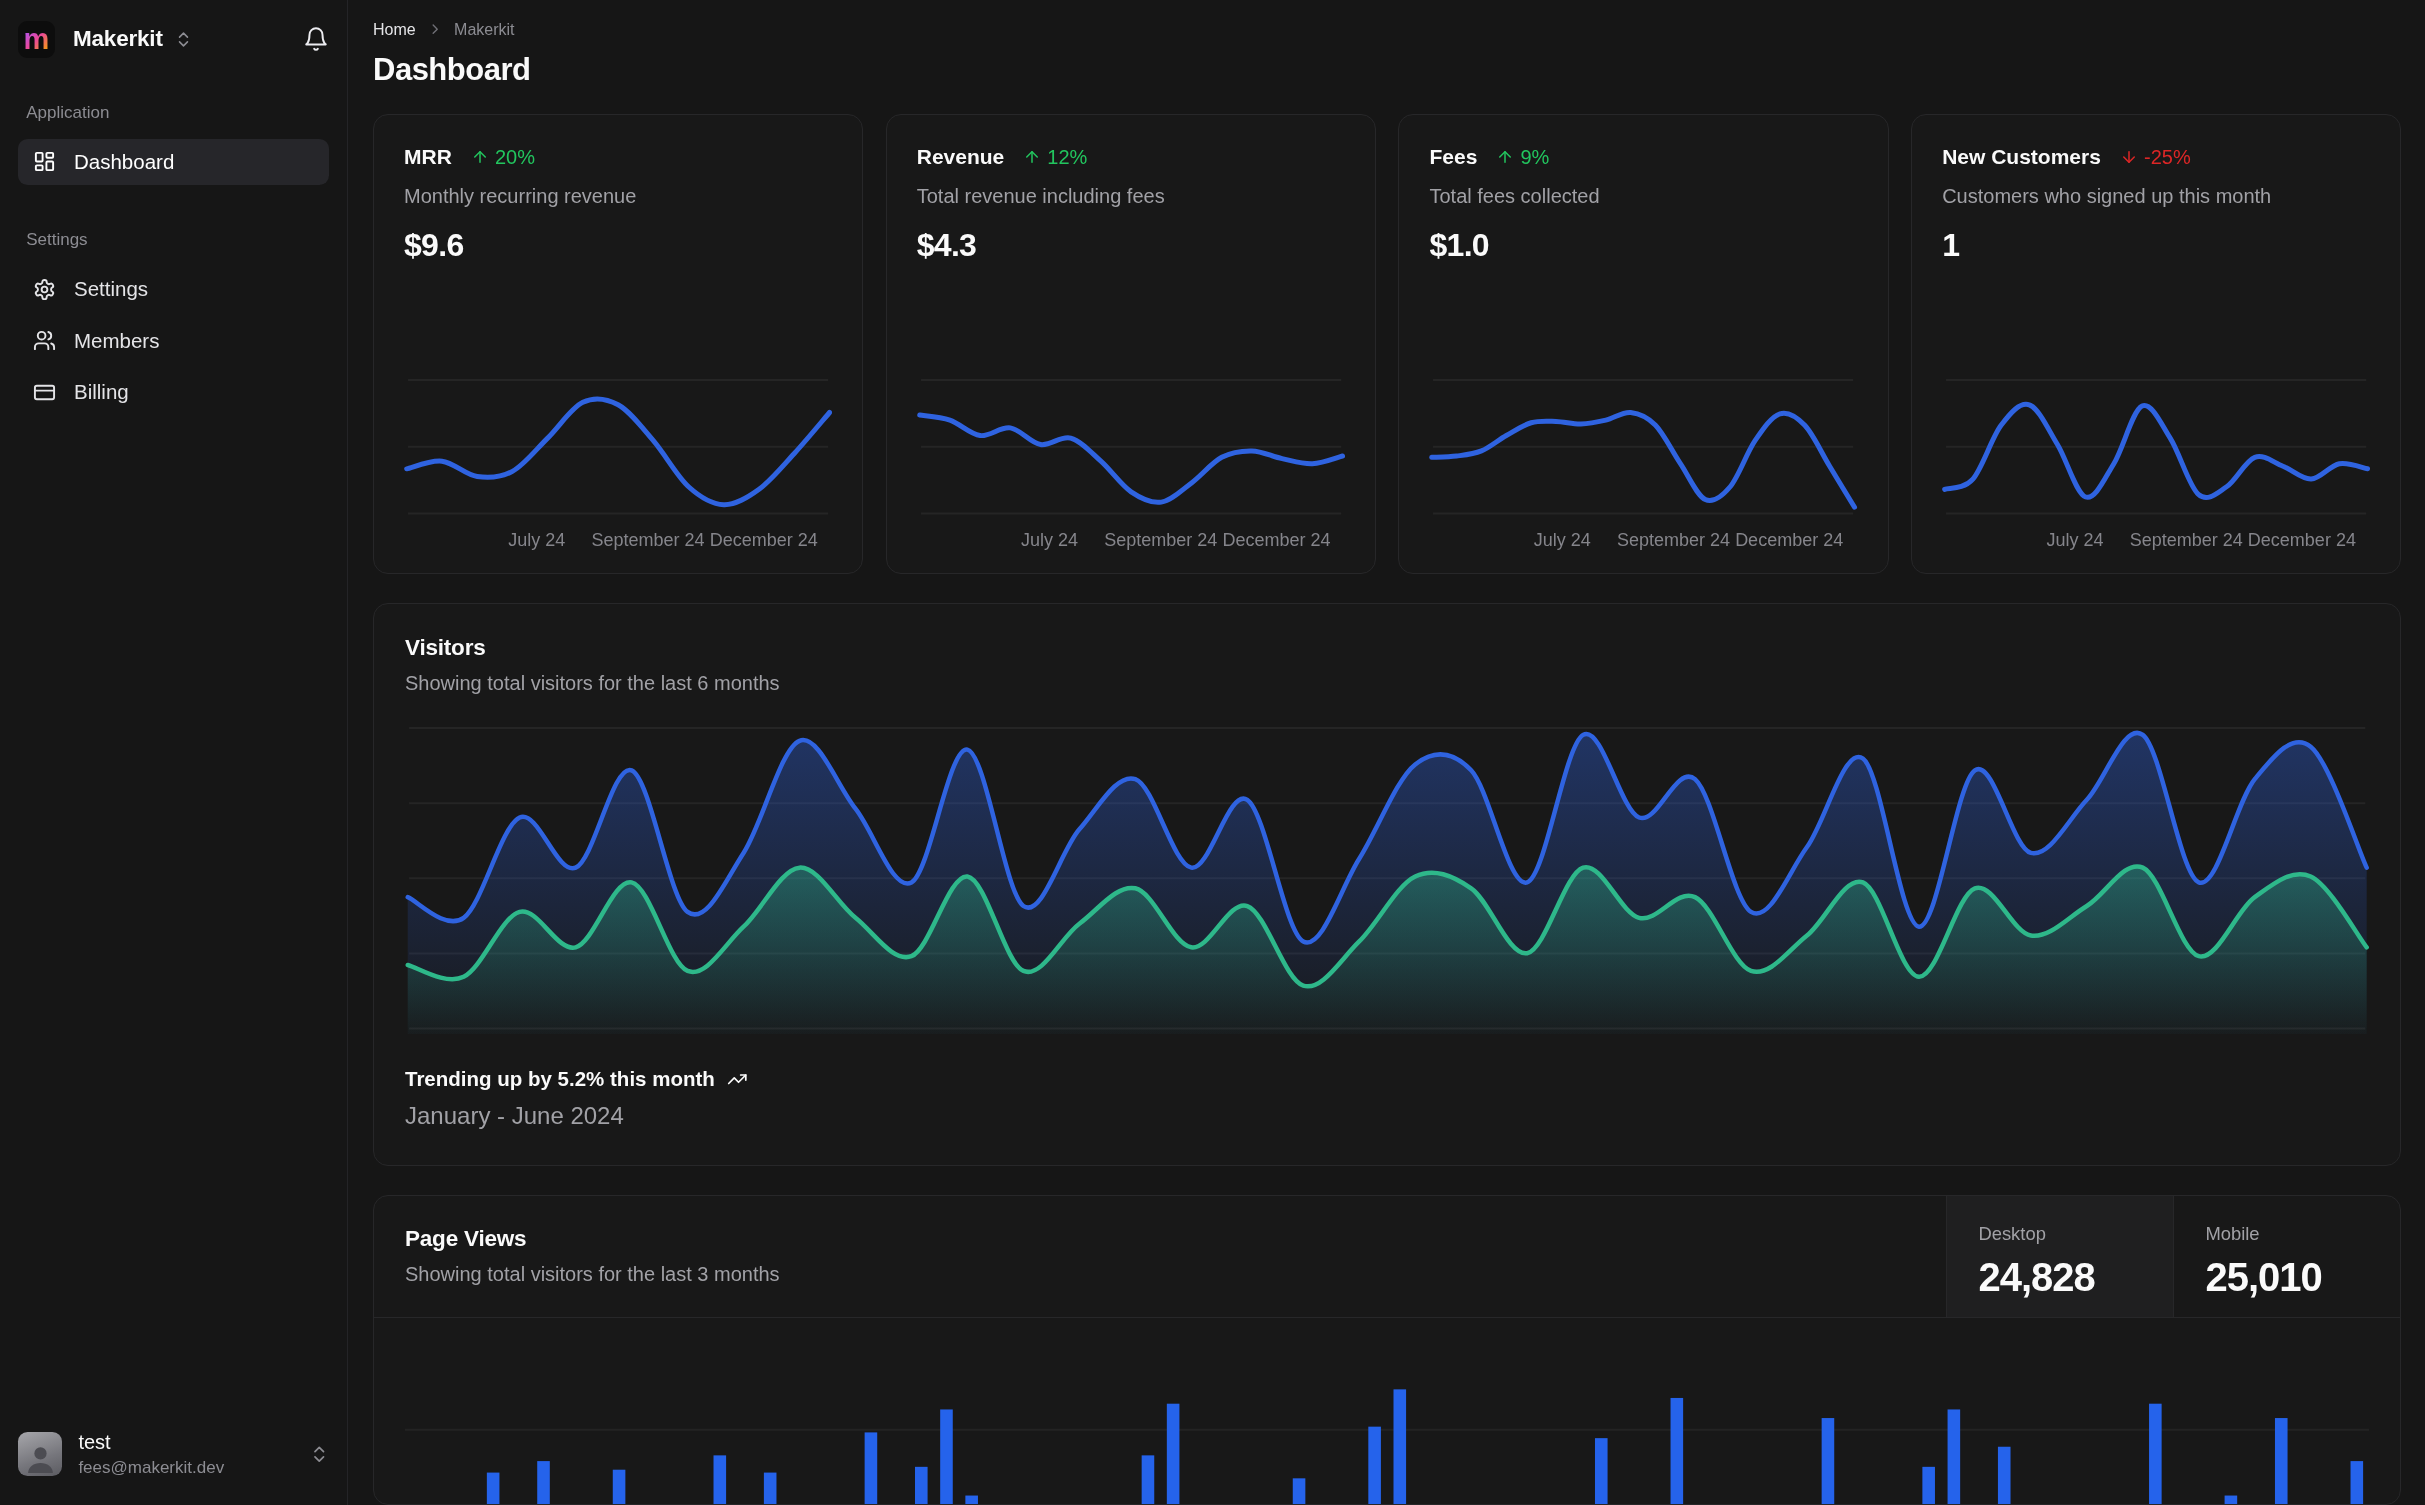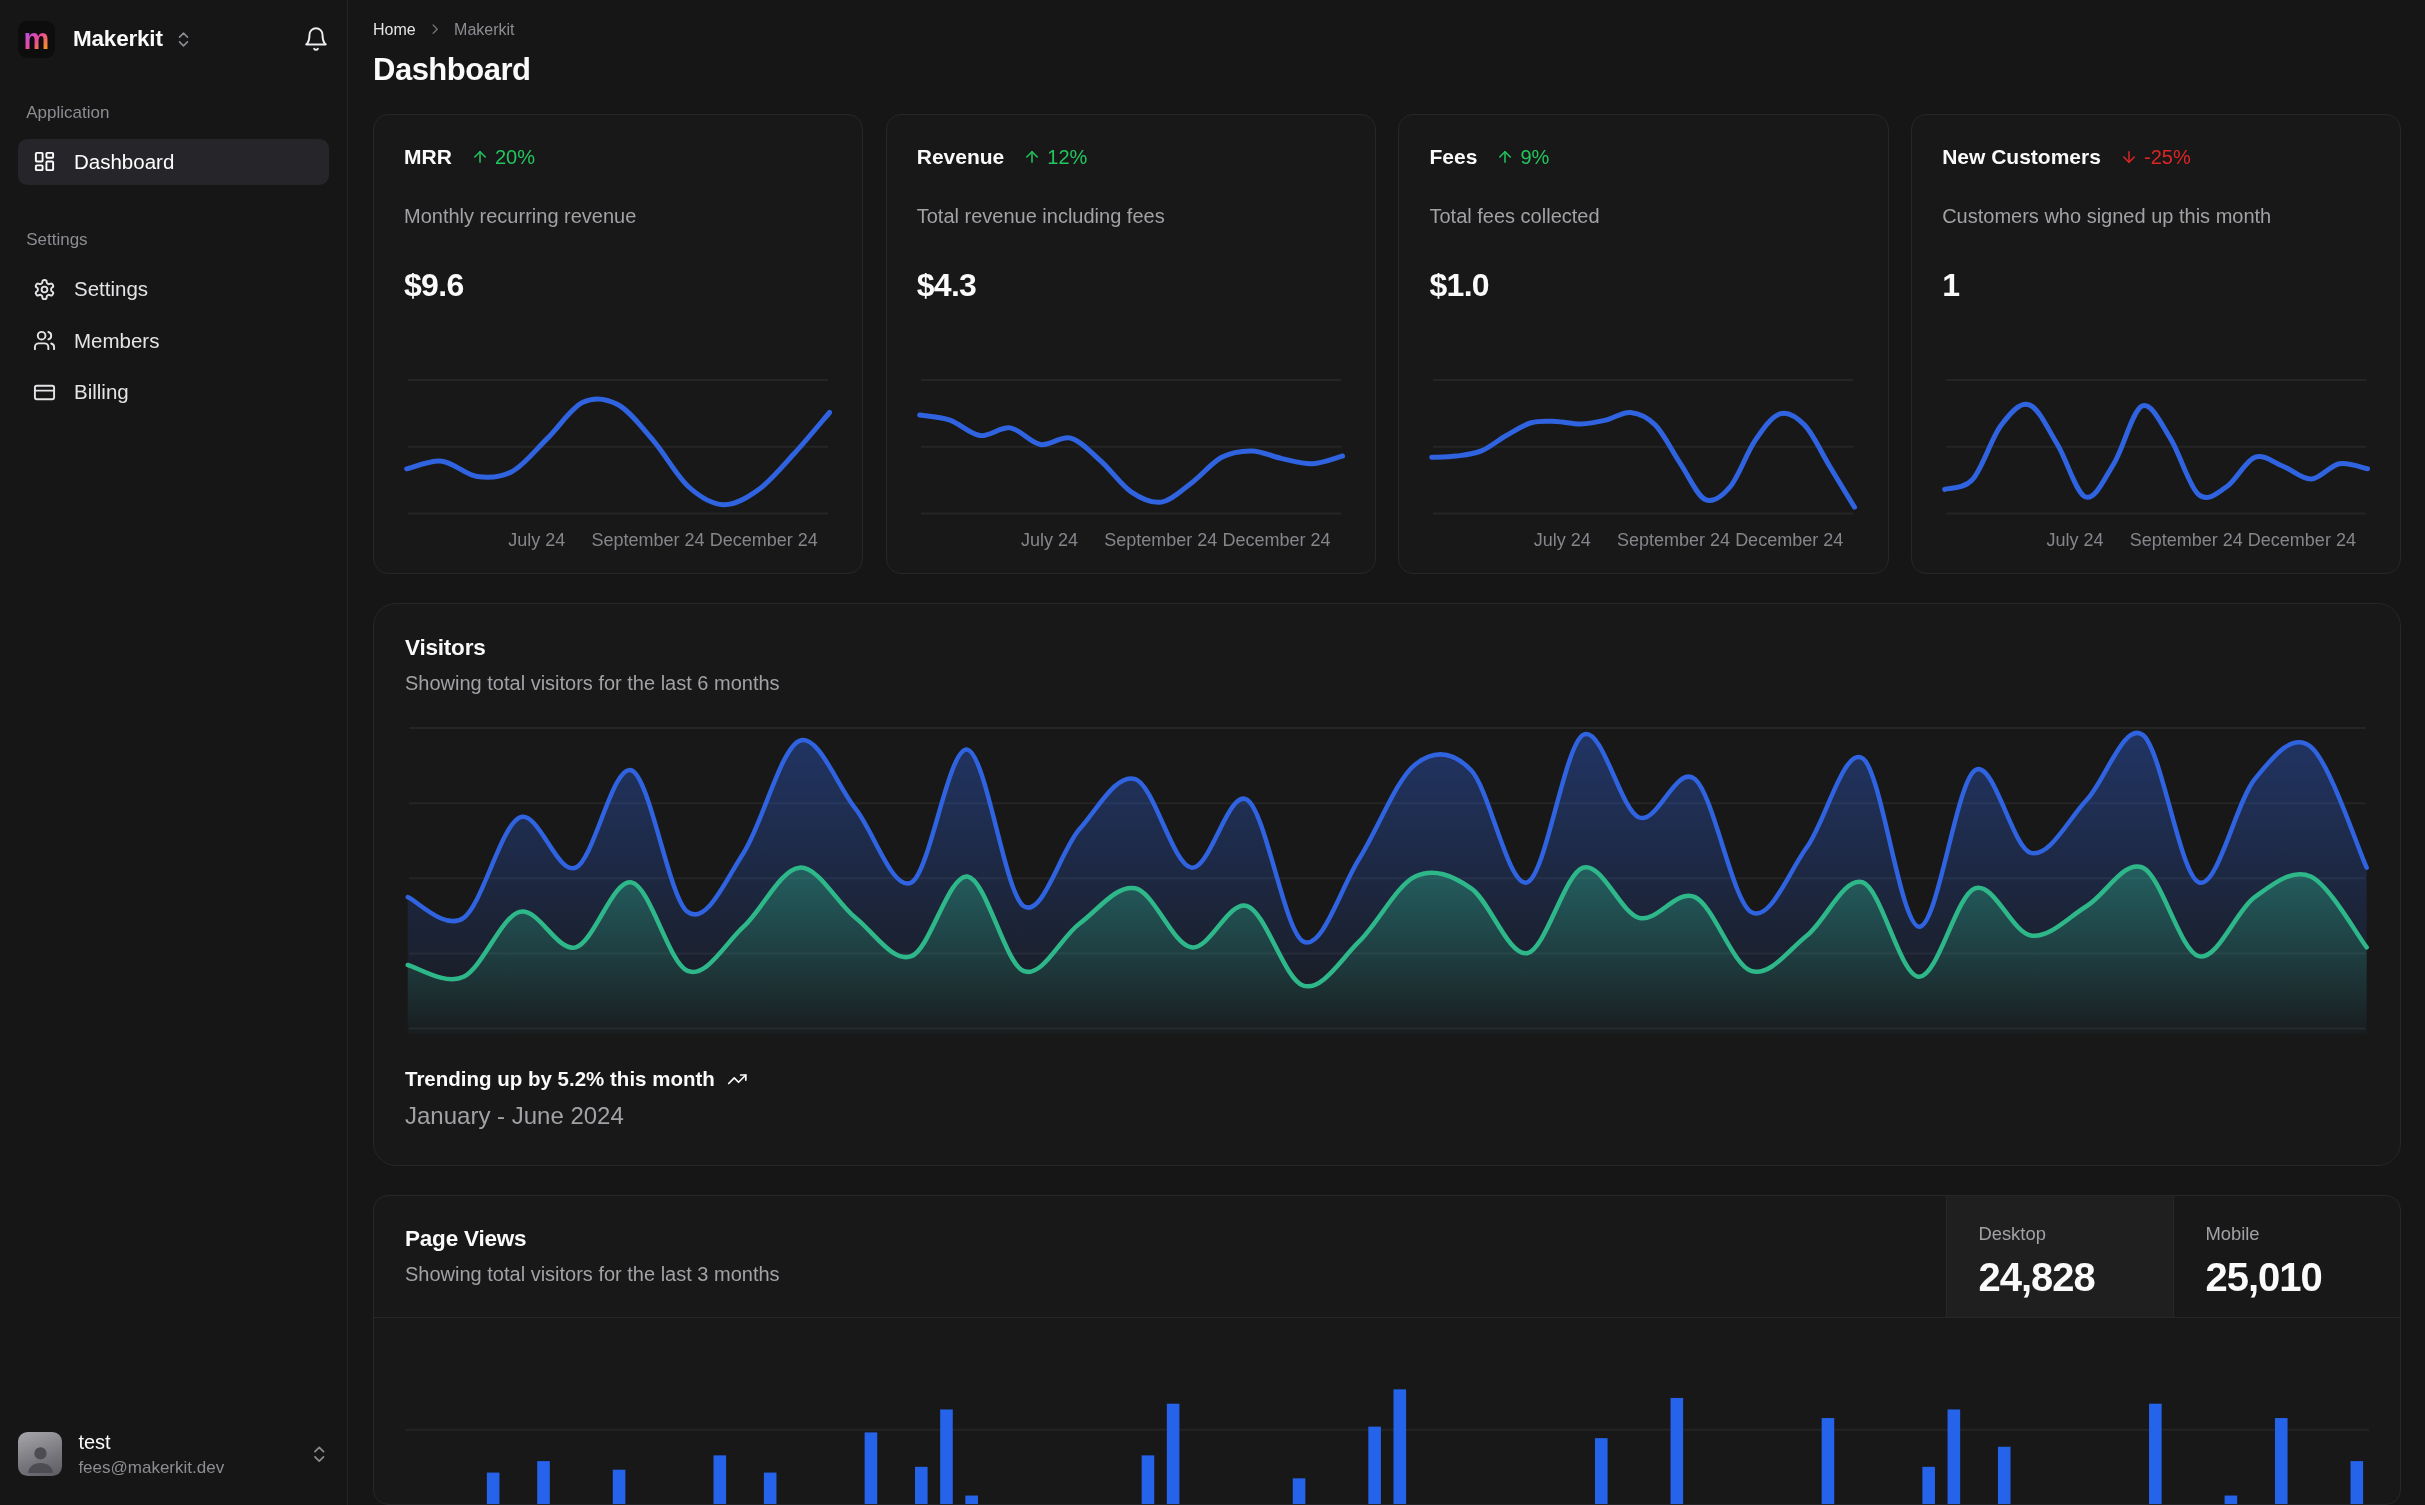--- a/index.html
+++ b/index.html
@@ -66,38 +66,38 @@
   .bc-home { color:#e4e4e7; cursor:pointer; }
   .bc-sep { color:#707076; display:flex; }
   .bc-cur { color:#8c8c92; }
   .page-title { margin-top:13.6px; font-size:31px; font-weight:700; letter-spacing:-0.5px; }
 
   
   .cards { margin-top:26px; display:grid; grid-template-columns:repeat(4,1fr); gap:22.5px; }
   .card {
     background:#181818; border:0.7px solid #272729; border-radius:15px;
   }
-  .stat-card { height:460px; padding:30px 30px 20.5px; display:flex; flex-direction:column;gap:20px; }
+  .stat-card { height:460px; padding:30px 30px 20.5px; display:flex; flex-direction:column; }
   .stat-head { display:flex; align-items:center; gap:19px; }
   .stat-title { font-size:21px; font-weight:600; }
   .trend { display:flex; align-items:center; gap:6.1px; font-size:20px; font-weight:500; }
   .trend .ico { display:flex; }
   .trend-up { color:#22c55e; }
   .trend-down { color:#dc2626; }
   .stat-desc { margin-top:16.4px; font-size:20px; color:#a1a1a6; }
   .stat-value { margin-top:19px; font-size:32px; font-weight:700; letter-spacing:-0.7px; }
   .spark-wrap { margin-top:auto; }
   .spark-axis { position:relative; height:23px; margin-top:11px; font-size:18px; color:#85858b; }
   .spark-axis span { position:absolute; transform:translateX(-50%); white-space:nowrap; }
   .spark-axis span:nth-child(1){ left:31%; }
   .spark-axis span:nth-child(2){ left:57%; }
   .spark-axis span:nth-child(3){ left:84%; }
 
   
-  .visitors-card { margin-top:29px; padding:31px 31px 35px;border-radius:23px; }
+  .visitors-card { margin-top:29px; padding:31px 31px 35px; }
   .sec-title { font-size:22.5px; font-weight:600; letter-spacing:-0.2px; }
   .sec-sub { margin-top:11px; font-size:20px; color:#a1a1a6; }
   .visitors-chart { margin-top:29px; }
   .vis-footer { margin-top:33px; }
   .vis-trend { display:flex; align-items:center; gap:12.3px; font-size:20.5px; font-weight:600; }
   .vis-trend .ico { display:flex; color:#fafafa; }
   .vis-period { margin-top:11px; font-size:24px; color:#a1a1a6; }
 
   
   .pv-card { margin-top:29px; overflow:hidden; height:478px; }

